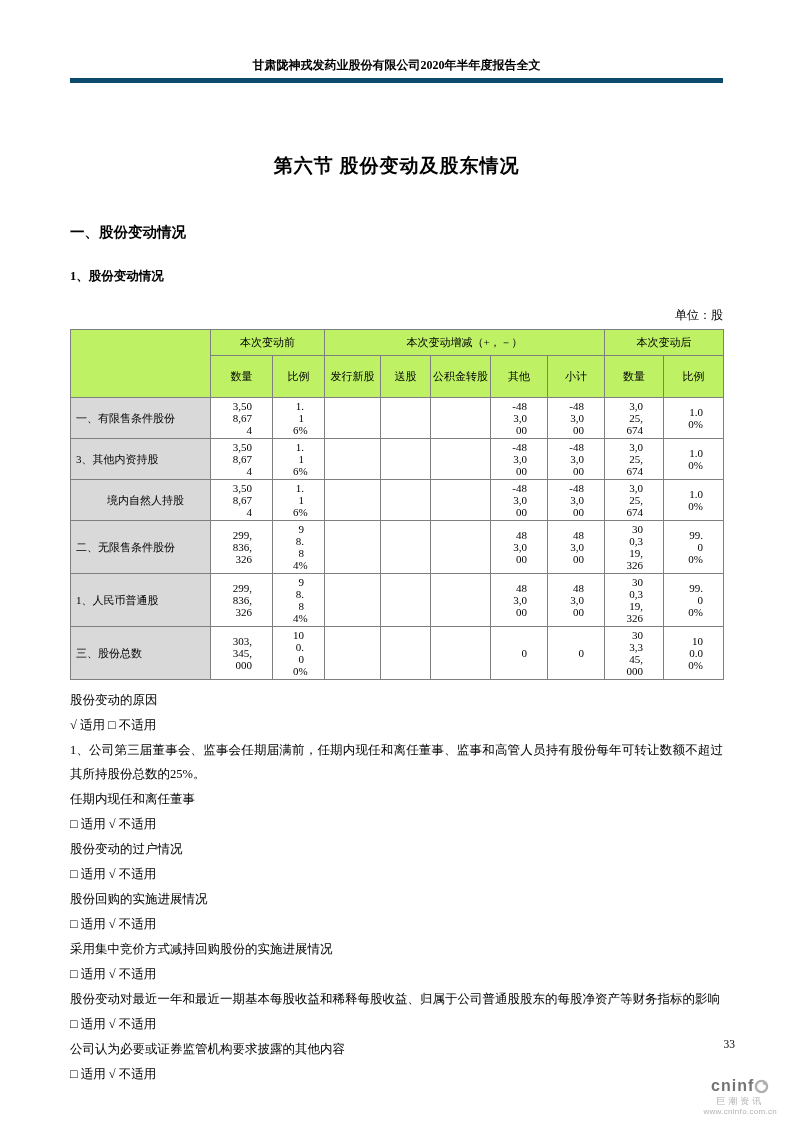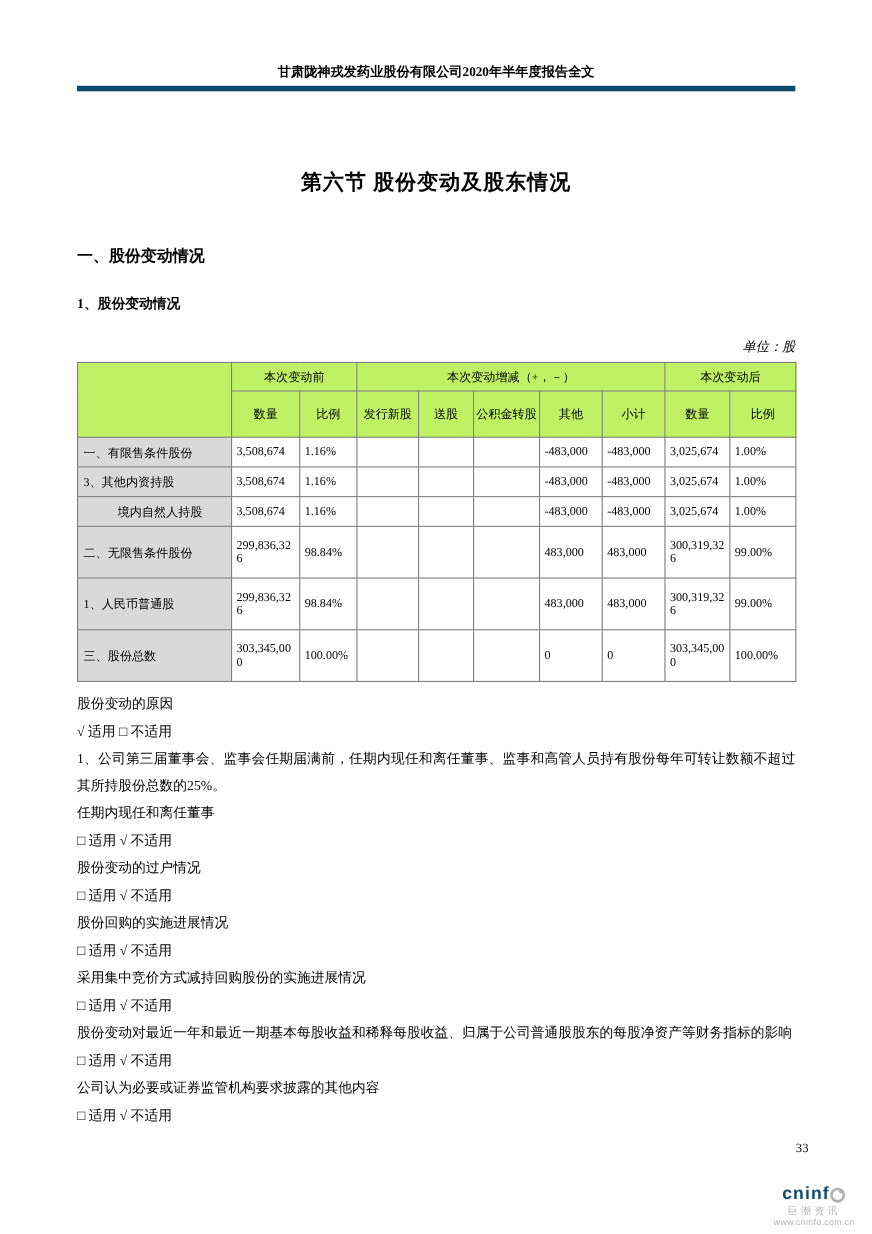--- a/index.html
+++ b/index.html
@@ -31,21 +31,20 @@
     font-size:14.5px; font-weight:bold;
   }
   .sub-heading {
     margin-top:26px;
     font-size:12.5px; font-weight:bold;
   }
   .unit-line {
     margin-top:22px; margin-bottom:5px;
     text-align:right;
     font-size:12px;
-    font-style:italic;
   }
 
   table.share-table {
     width:100%;
     border-collapse:collapse;
     table-layout:fixed;
     font-size:11px;
   }
   table.share-table td {
     border:1px solid #7f7f7f;
@@ -59,21 +58,22 @@
   tr.hrow1 td { height:26px; }
   tr.hrow2 td { height:42px; }
   td.lbl {
     background:#d9d9d9;
     text-align:left;
     padding:2px 5px;
   }
   td.lbl.indent { padding-left:36px;margin-top:39px; }
   td.num {
     background:#fff;
-    padding:2px 4px;
+    text-align:right;
+    padding:2px 20px;
     word-break:break-all;
   }
   tr.r-small td { height:27px; }
   tr.r-tall td { height:47px; }
 
   .notes { margin-top:8px; }
   .note {
     font-size:12.5px;
     line-height:24px;
     margin-bottom:1px;
@@ -90,21 +90,21 @@
     position:absolute;
     right:16px; bottom:6px;
     text-align:center;
     color:#b3b3b3;
     font-family:"Liberation Sans","DejaVu Sans",sans-serif;
     line-height:1.15;
   }
   .brand-top {
     display:flex; align-items:center; justify-content:center; gap:0;
     font-size:16px; font-weight:bold; letter-spacing:1px;
-    color:#0c4a6e;
+    color:#737373;
   }
   .brand-name { font-size:9px; letter-spacing:3px; margin-top:1px; }
   .brand-url  { font-size:8px; letter-spacing:0.3px; }
 </style>
 </head>
 <body>
 
 <div class="page">
 
   <div class="doc-header">

